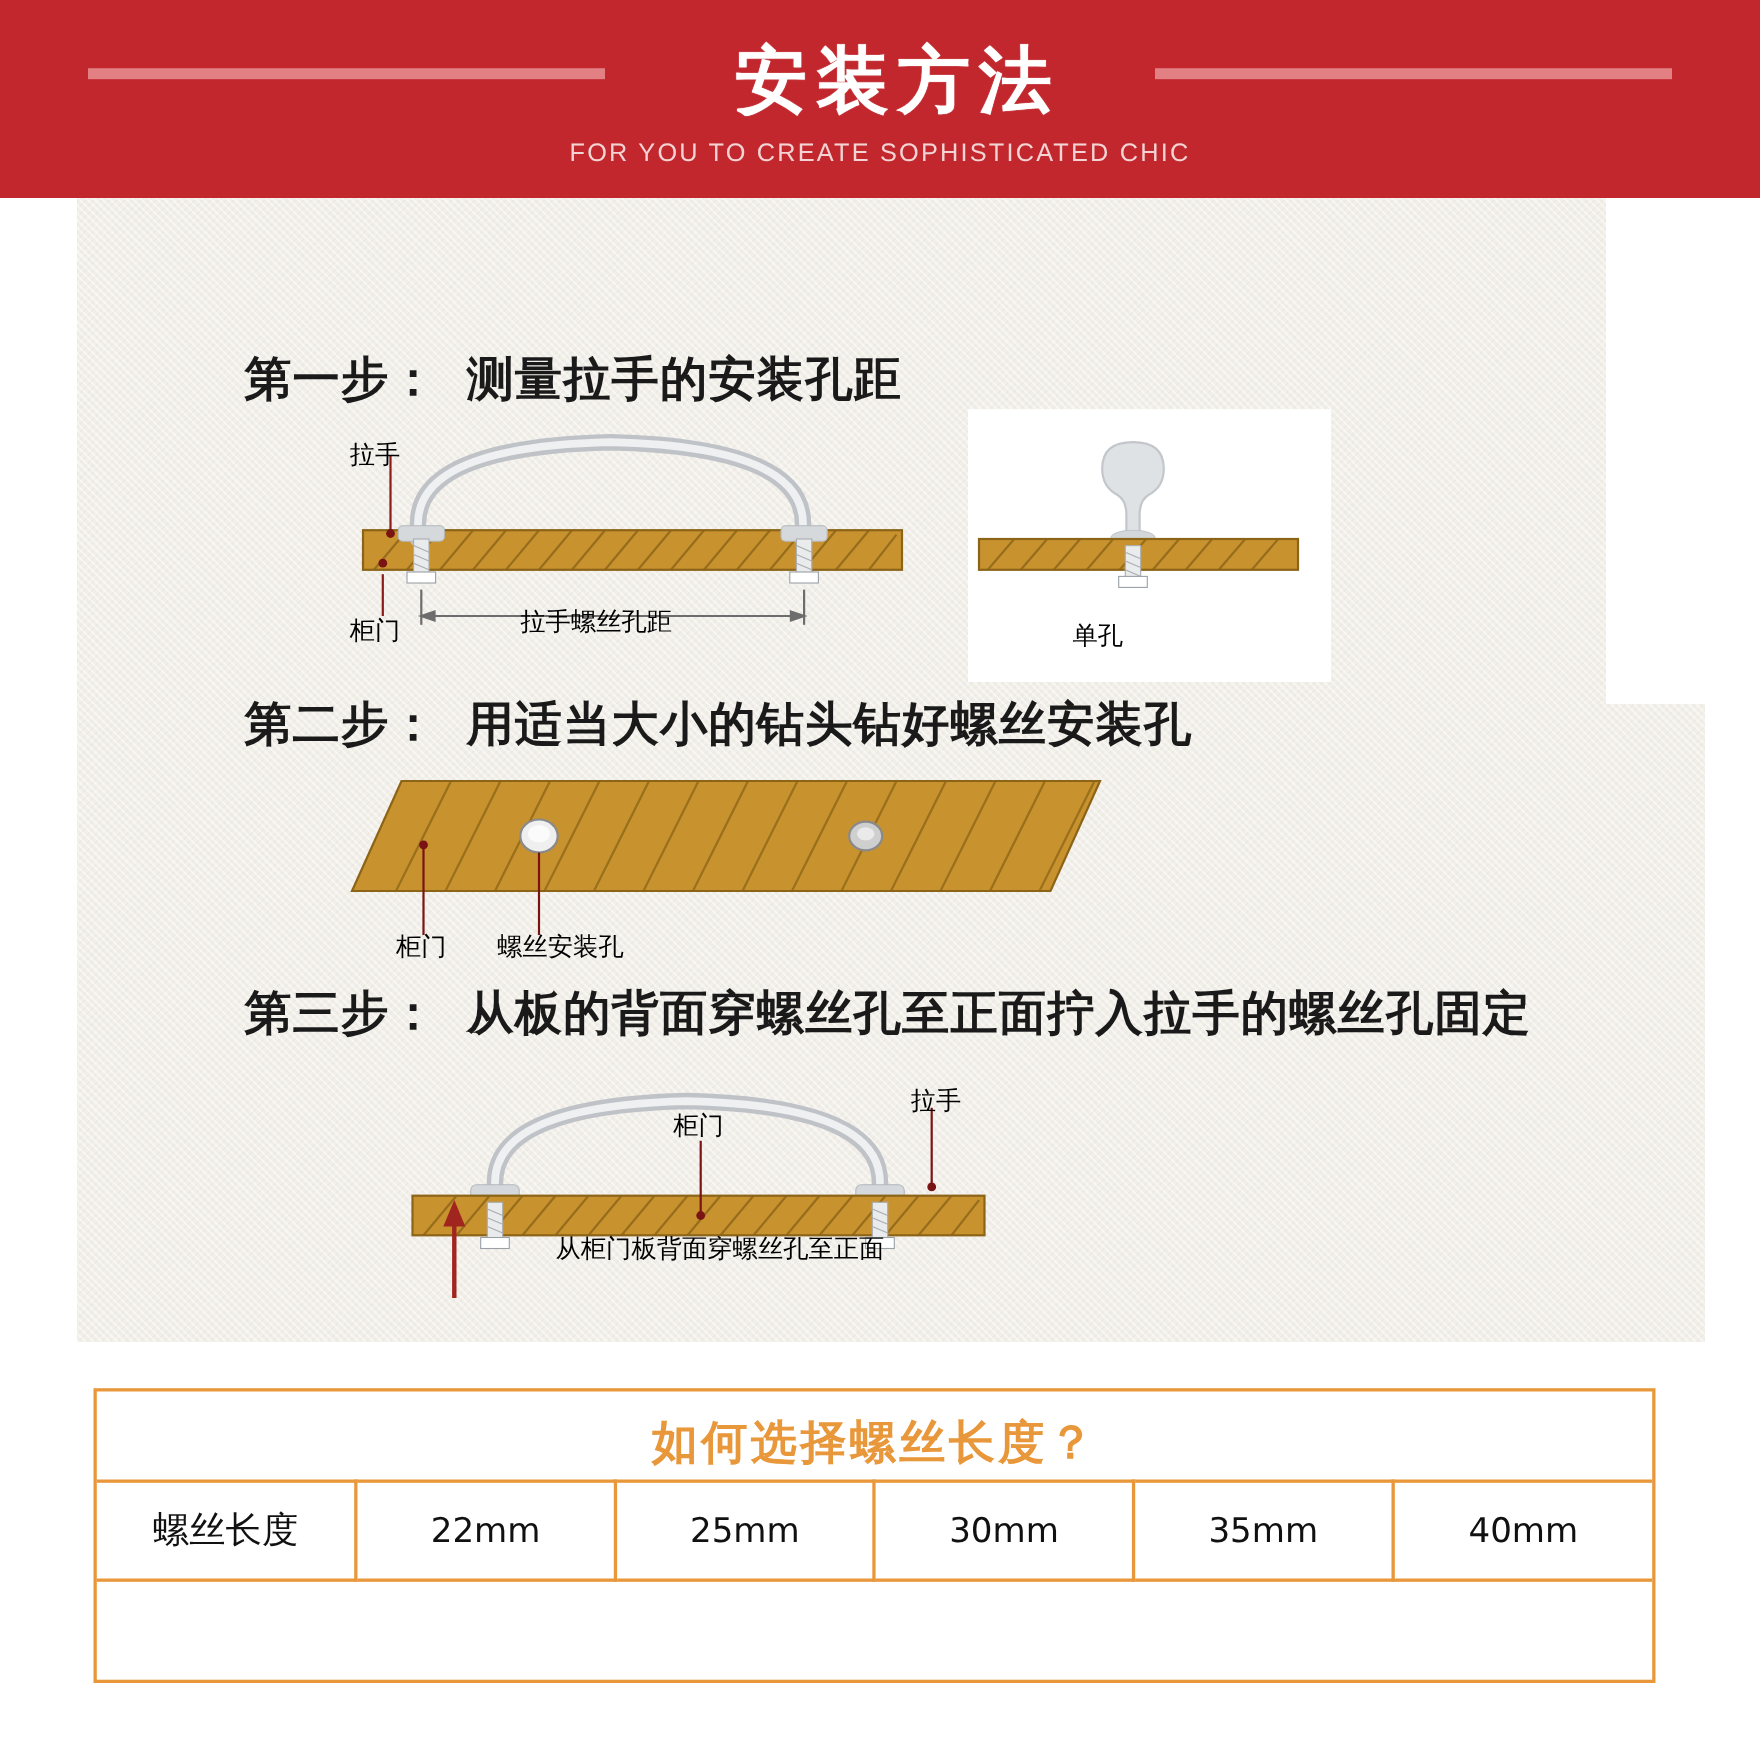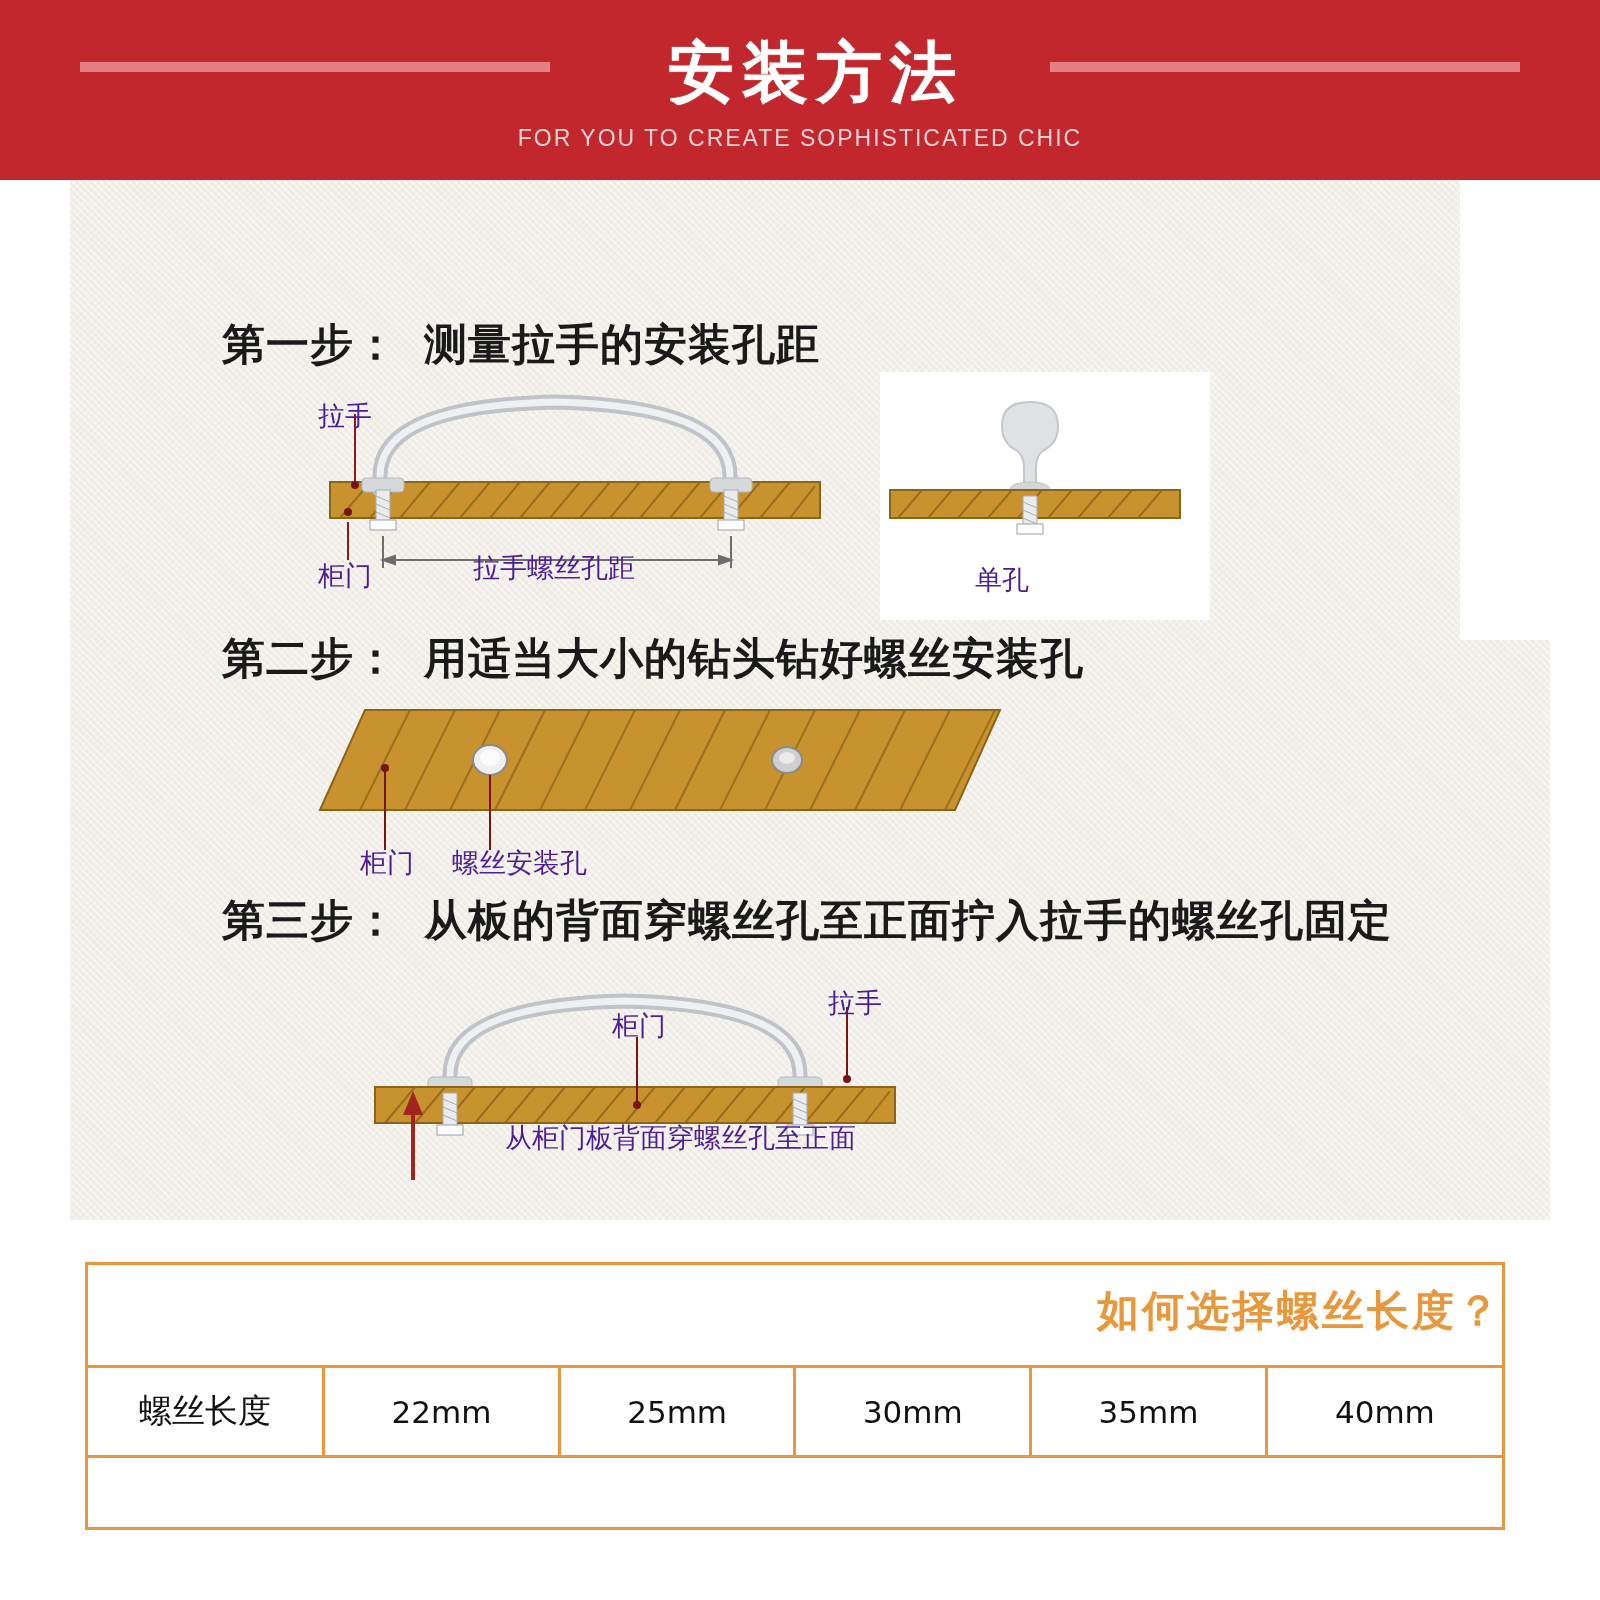--- a/index.html
+++ b/index.html
@@ -53,34 +53,34 @@
       repeating-linear-gradient(-45deg, rgba(0,0,0,.02) 0 2px, rgba(0,0,0,0) 2px 5px);
   }
   .step-title{
     position:absolute;
     font-size:43px;font-weight:bold;color:#1a1a1a;letter-spacing:1px;
     font-family:"DejaVu Sans","Liberation Sans",sans-serif;
     white-space:nowrap;
   }
   .step-title .num{margin-right:26px;}
   .lbl{
-    position:absolute;font-size:27px;color:#4c1d95;white-space:nowrap;
+    position:absolute;font-size:23px;color:#000000;white-space:nowrap;
     font-family:"DejaVu Sans","Liberation Sans",sans-serif;
   }
   .inset{
     position:absolute;left:880px;top:372px;width:330px;height:248px;
     background:#ffffff;
   }
   
   .tablebox{
     position:absolute;left:85px;top:1262px;width:1420px;height:268px;
     border:3px solid #e8973a;box-sizing:border-box;background:#fff;
   }
   .tbl-title{
-    height:100px;line-height:92px;text-align:right;
+    height:80px;line-height:92px;text-align:center;
     color:#e8973a;font-size:42px;font-weight:bold;letter-spacing:3px;
     font-family:"DejaVu Sans","Liberation Sans",sans-serif;
   }
   table{border-collapse:collapse;width:100%;table-layout:fixed;}
   td{
     border:3px solid #e8973a;height:85px;text-align:center;
     font-size:31px;color:#111;
     font-family:"DejaVu Sans","Liberation Sans",sans-serif;
   }
   td.rowhead{font-size:33px;}

